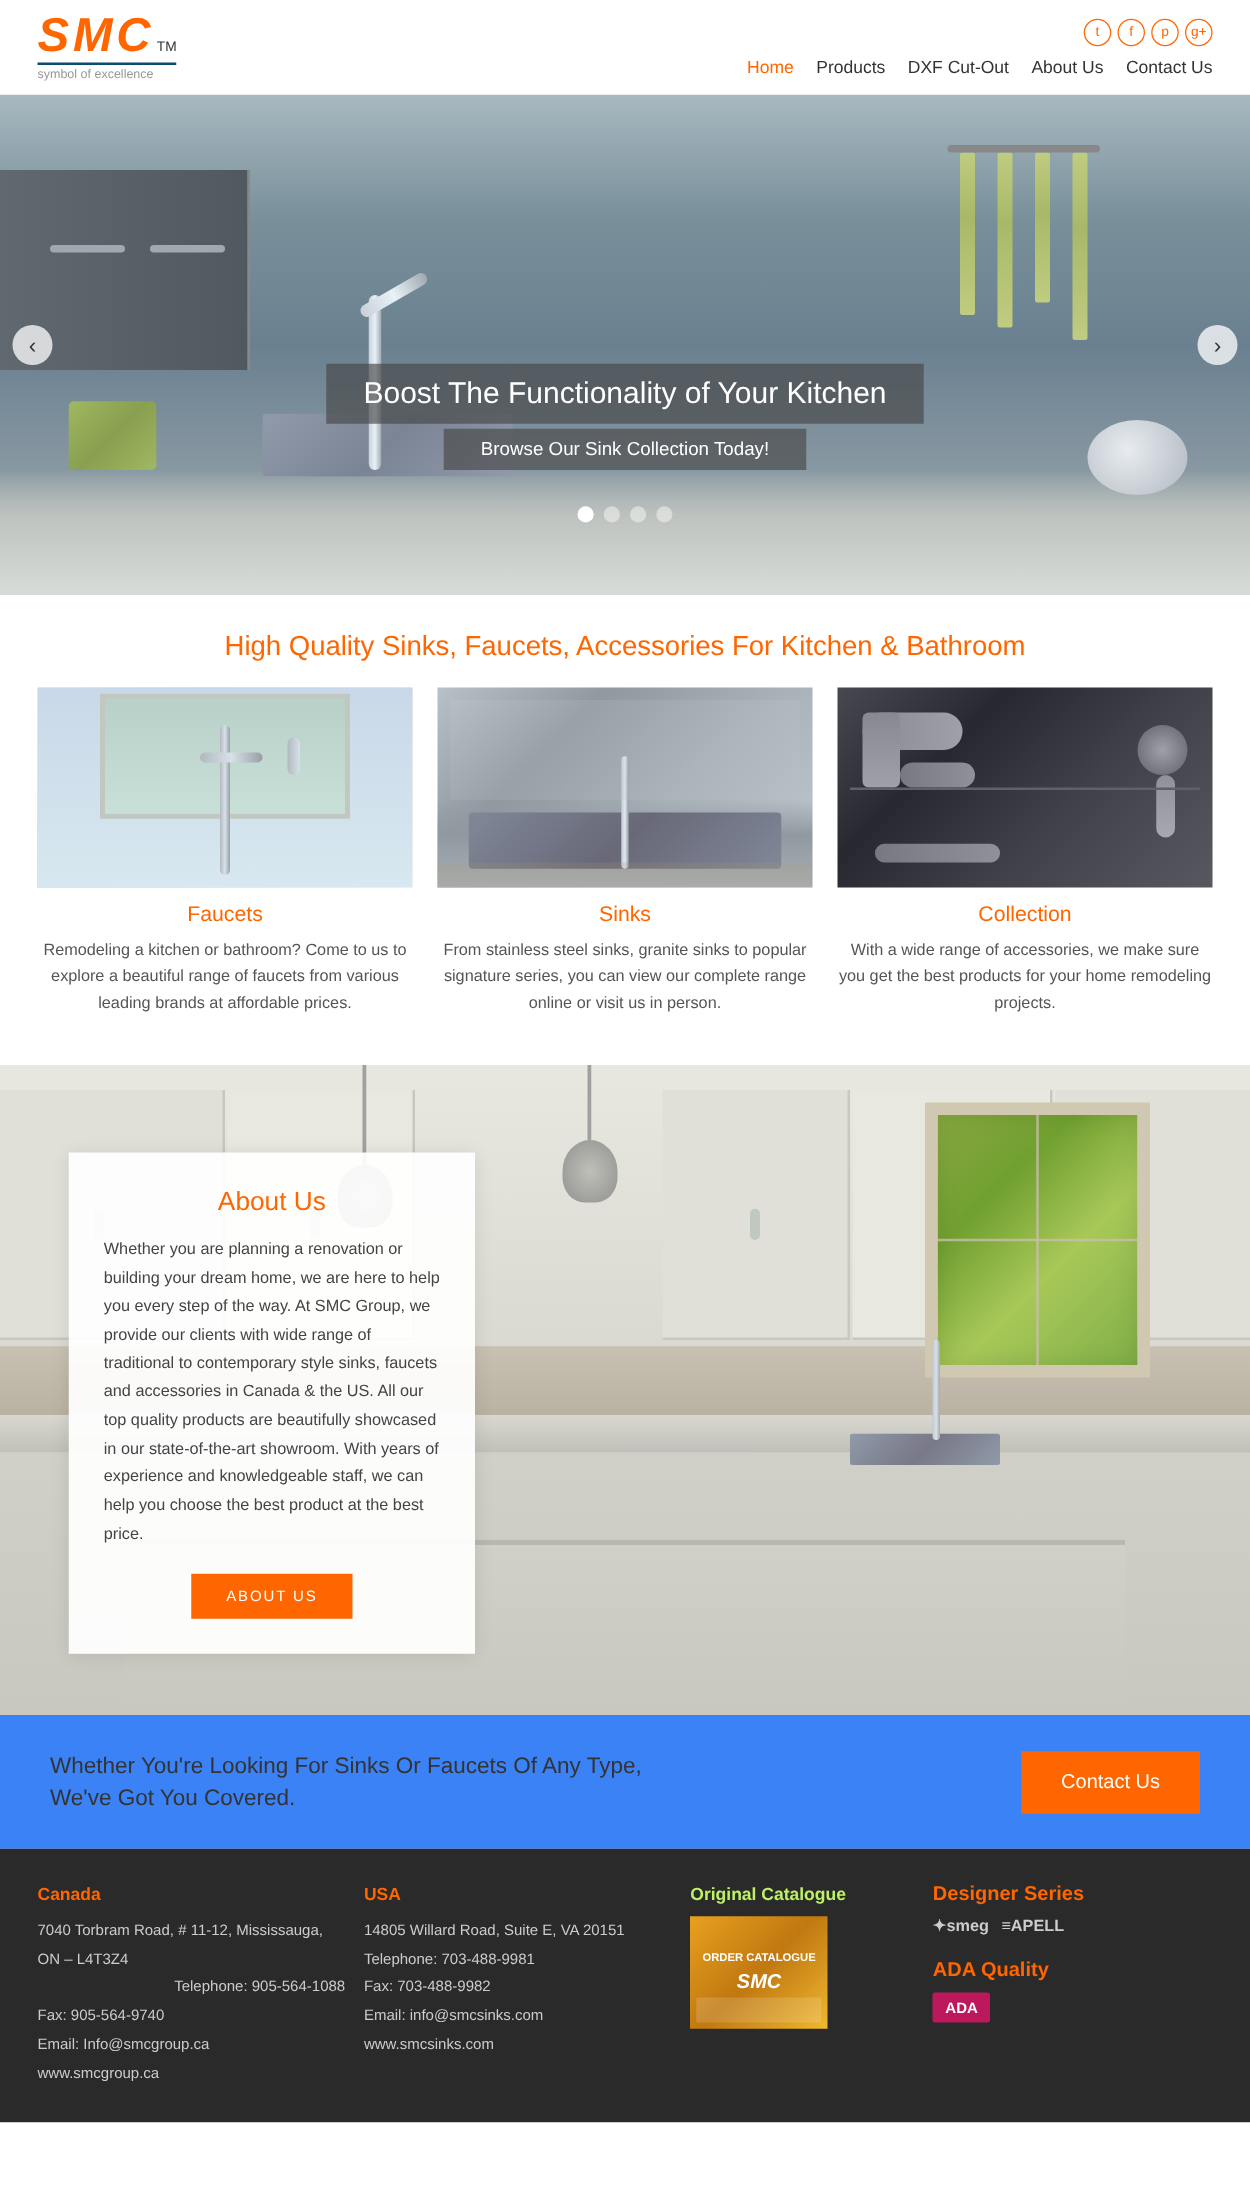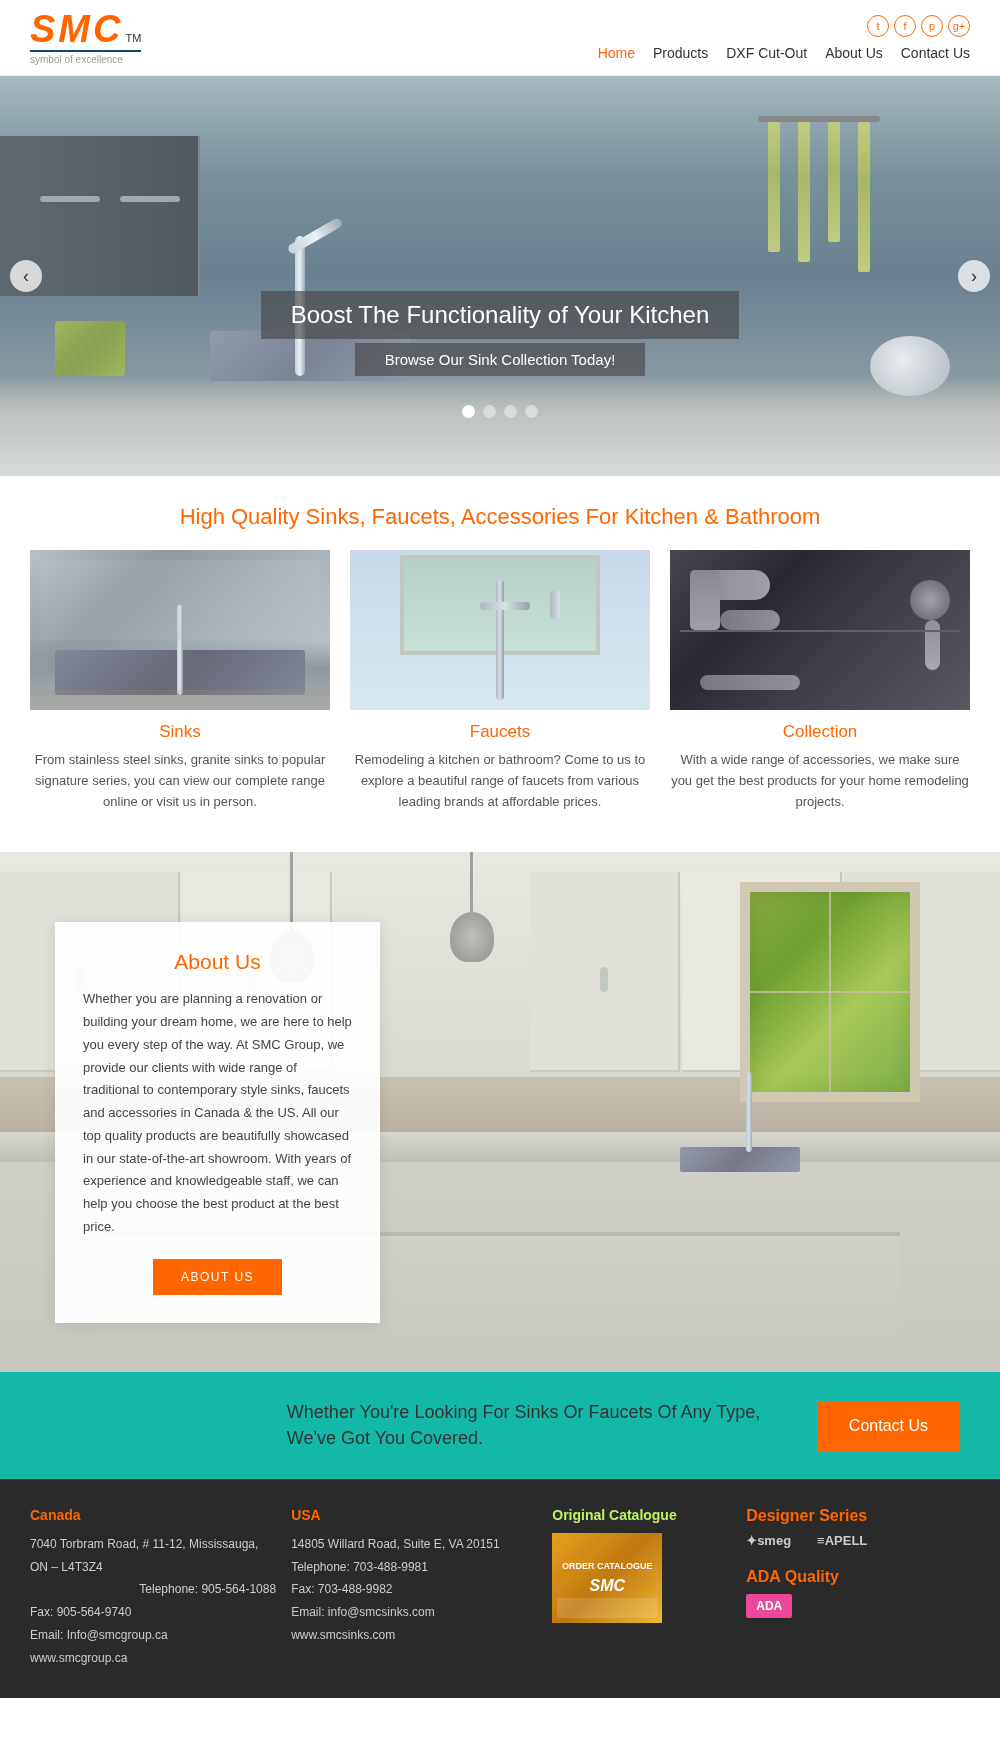--- a/index.html
+++ b/index.html
@@ -81,45 +81,45 @@
     <div style="width:13px;height:13px;border-radius:50%;background:rgba(255,255,255,0.45);cursor:pointer;"></div>
     <div style="width:13px;height:13px;border-radius:50%;background:rgba(255,255,255,0.45);cursor:pointer;"></div>
   </div>
 </section>
 
 <section style="padding:0 0 40px;">
   <h2 style="text-align:center; padding:28px 20px 20px; font-size:22px; color:#f60; font-weight:400;">High Quality Sinks, Faucets, Accessories For Kitchen &amp; Bathroom</h2>
   <div style="display:flex; gap:20px; padding:0 30px; justify-content:center;">
 
     <div style="flex:1; max-width:305px; text-align:center;">
-      <div style="width:100%; height:160px; background:linear-gradient(135deg, #b8c0c8 0%, #9098a0 30%, #a8b0b8 60%, #c0c8d0 100%); margin-bottom:12px; position:relative; overflow:hidden;">
-        <div style="position:absolute; bottom:0; left:0; right:0; height:70px; background:linear-gradient(to top, #a8b0b8 0%, #9098a0 60%, transparent 100%);"></div>
-        <div style="position:absolute; bottom:15px; left:25px; right:25px; height:45px; background:linear-gradient(135deg,#808898,#686878,#808898); border-radius:3px;"></div>
-
-        <div style="position:absolute; bottom:15px; left:50%; width:6px; height:90px; background:linear-gradient(to right,#c0c8d0,#e0e8f0,#9098a0); border-radius:3px; transform:translateX(-50%);"></div>
-
-        <div style="position:absolute; bottom:0; left:0; right:0; height:20px; background:#b0986830;"></div>
-        <div style="position:absolute; top:10px; left:10px; right:10px; height:80px; background:linear-gradient(to bottom,#d0d8e020, #b8c0c830); border-radius:2px;"></div>
-      </div>
-      <h3 style="color:#f60; font-size:17px; margin-bottom:8px; font-weight:500;">Sinks</h3>
-      <p style="font-size:13px; color:#555; line-height:1.6;">From stainless steel sinks, granite sinks to popular signature series, you can view our complete range online or visit us in person.</p>
-    </div>
-
-    <div style="flex:1; max-width:305px; text-align:center;">
       <div style="width:100%; height:160px; background:linear-gradient(135deg, #d0d8e0 0%, #b8c0c8 30%, #c8d0d8 60%, #e0e8f0 100%); margin-bottom:12px; position:relative; overflow:hidden;">
 
         <div style="position:absolute; top:0; left:0; right:0; height:100%; background:linear-gradient(to bottom, #c8d8e8 0%, #d8e8f0 100%);"></div>
         <div style="position:absolute; top:5px; left:50px; right:50px; height:100px; background:linear-gradient(to bottom, #b8d0c8, #c8e0d8); border:4px solid #c0c8c0;"></div>
 
         <div style="position:absolute; bottom:10px; left:50%; transform:translateX(-50%); width:8px; height:120px; background:linear-gradient(to right,#b0b8c0,#d8e0e8,#989ea4); border-radius:4px;"></div>
         <div style="position:absolute; bottom:100px; left:50%; width:50px; height:8px; background:linear-gradient(to right,#b0b8c0,#d8e0e8,#989ea4); border-radius:4px; transform:translateX(-20px);"></div>
         <div style="position:absolute; bottom:90px; right:calc(50% - 60px); width:10px; height:30px; background:linear-gradient(to right,#b0b8c0,#d8e0e8); border-radius:5px;"></div>
       </div>
       <h3 style="color:#f60; font-size:17px; margin-bottom:8px; font-weight:500;">Faucets</h3>
       <p style="font-size:13px; color:#555; line-height:1.6;">Remodeling a kitchen or bathroom? Come to us to explore a beautiful range of faucets from various leading brands at affordable prices.</p>
+    </div>
+
+    <div style="flex:1; max-width:305px; text-align:center;">
+      <div style="width:100%; height:160px; background:linear-gradient(135deg, #b8c0c8 0%, #9098a0 30%, #a8b0b8 60%, #c0c8d0 100%); margin-bottom:12px; position:relative; overflow:hidden;">
+        <div style="position:absolute; bottom:0; left:0; right:0; height:70px; background:linear-gradient(to top, #a8b0b8 0%, #9098a0 60%, transparent 100%);"></div>
+        <div style="position:absolute; bottom:15px; left:25px; right:25px; height:45px; background:linear-gradient(135deg,#808898,#686878,#808898); border-radius:3px;"></div>
+
+        <div style="position:absolute; bottom:15px; left:50%; width:6px; height:90px; background:linear-gradient(to right,#c0c8d0,#e0e8f0,#9098a0); border-radius:3px; transform:translateX(-50%);"></div>
+
+        <div style="position:absolute; bottom:0; left:0; right:0; height:20px; background:#b0986830;"></div>
+        <div style="position:absolute; top:10px; left:10px; right:10px; height:80px; background:linear-gradient(to bottom,#d0d8e020, #b8c0c830); border-radius:2px;"></div>
+      </div>
+      <h3 style="color:#f60; font-size:17px; margin-bottom:8px; font-weight:500;">Sinks</h3>
+      <p style="font-size:13px; color:#555; line-height:1.6;">From stainless steel sinks, granite sinks to popular signature series, you can view our complete range online or visit us in person.</p>
     </div>
 
     <div style="flex:1; max-width:305px; text-align:center;">
       <div style="width:100%; height:160px; background:linear-gradient(135deg, #484850 0%, #282830 30%, #404048 60%, #585860 100%); margin-bottom:12px; position:relative; overflow:hidden;">
 
         <div style="position:absolute; top:20px; left:20px; width:80px; height:30px; background:linear-gradient(to right,#888890,#a0a0a8); border-radius:15px;"></div>
         <div style="position:absolute; top:20px; left:20px; width:30px; height:60px; background:linear-gradient(to bottom,#888890,#a0a0a8); border-radius:5px;"></div>
         <div style="position:absolute; top:60px; left:50px; width:60px; height:20px; background:linear-gradient(to right,#787880,#909098); border-radius:10px;"></div>
         <div style="position:absolute; top:30px; right:20px; width:40px; height:40px; background:radial-gradient(circle,#a0a0a8,#606068); border-radius:50%;"></div>
         <div style="position:absolute; bottom:20px; left:30px; width:100px; height:15px; background:linear-gradient(to right,#787880,#909098); border-radius:8px;"></div>
@@ -176,21 +176,21 @@
 
   <div style="position:absolute; top:70px; left:55px; width:325px; background:rgba(255,255,255,0.93); padding:28px 28px 28px; box-shadow:0 2px 15px rgba(0,0,0,0.1);">
     <h2 style="color:#f60; font-size:21px; text-align:center; margin-bottom:14px; font-weight:400;">About Us</h2>
     <p style="font-size:13px; color:#444; line-height:1.75; margin-bottom:20px;">Whether you are planning a renovation or building your dream home, we are here to help you every step of the way. At SMC Group, we provide our clients with wide range of traditional to contemporary style sinks, faucets and accessories in Canada &amp; the US. All our top quality products are beautifully showcased in our state-of-the-art showroom. With years of experience and knowledgeable staff, we can help you choose the best product at the best price.</p>
     <div style="text-align:center;">
       <button style="background:#f60; color:#fff; border:none; padding:11px 28px; font-size:12px; letter-spacing:1.5px; text-transform:uppercase; cursor:pointer;">ABOUT US</button>
     </div>
   </div>
 </section>
 
-<section style="background:#14b8a6; padding:28px 40px; display:flex; align-items:center; justify-content:flex-end; gap:30px;">
+<section style="background:#3b82f6; padding:28px 40px; display:flex; align-items:center; justify-content:space-between; gap:30px;">
   <p style="font-size:18px; color:#333; max-width:500px; line-height:1.4; font-weight:400;">Whether You're Looking For Sinks Or Faucets Of Any Type, We've Got You Covered.</p>
   <button style="background:#f60; color:#fff; border:none; padding:16px 32px; font-size:16px; cursor:pointer; white-space:nowrap; flex-shrink:0;">Contact Us</button>
 </section>
 
 <footer style="background:#2a2a2a; padding:28px 30px; display:flex; gap:15px;">
 
   <div style="flex:1.1; min-width:170px;">
     <h4 style="color:#f60; font-size:14px; font-weight:bold; margin-bottom:10px;">Canada</h4>
     <p style="color:#ccc; font-size:12px; line-height:1.9;">7040 Torbram Road, # 11-12, Mississauga, ON – L4T3Z4</p>
     <p style="color:#ccc; font-size:12px; line-height:1.9;text-align:right;">Telephone: 905-564-1088</p>
@@ -212,20 +212,20 @@
     <h4 style="color:#bef264; font-size:14px; margin-bottom:10px;">Original Catalogue</h4>
     <div style="width:110px; height:90px; background:linear-gradient(135deg, #e8a020 0%, #c07810 50%, #f0b830 100%); display:flex; flex-direction:column; align-items:center; justify-content:center; padding:6px; position:relative;">
       <div style="color:#fff; font-size:9px; text-align:center; font-weight:bold; line-height:1.4; margin-bottom:4px;">ORDER CATALOGUE</div>
       <div style="color:#fff; font-size:16px; font-style:italic; font-weight:900;">SMC</div>
       <div style="position:absolute; bottom:5px; left:5px; right:5px; height:20px; background:rgba(255,255,255,0.15); border-radius:1px;"></div>
     </div>
   </div>
 
   <div style="flex:1; min-width:150px;">
     <h4 style="color:#f60; font-size:16px; font-weight:bold; margin-bottom:8px;">Designer Series</h4>
-    <div style="display:flex; gap:26px; align-items:center; margin-bottom:20px;">
+    <div style="display:flex; gap:10px; align-items:center; margin-bottom:20px;">
       <span style="color:#ccc; font-size:13px; font-weight:bold;">✦smeg</span>
       <span style="color:#ccc; font-size:13px; font-weight:bold;">≡APELL</span>
     </div>
     <h4 style="color:#f60; font-size:16px; font-weight:bold; margin-bottom:8px;">ADA Quality</h4>
-    <div style="background:#ec4899; color:#fff; font-size:12px; font-weight:bold; padding:5px 10px; display:inline-block; border-radius:2px;">ADA</div>
+    <div style="background:#be185d; color:#fff; font-size:12px; font-weight:bold; padding:5px 10px; display:inline-block; border-radius:2px;">ADA</div>
   </div>
 </footer>
 
 </body></html>

